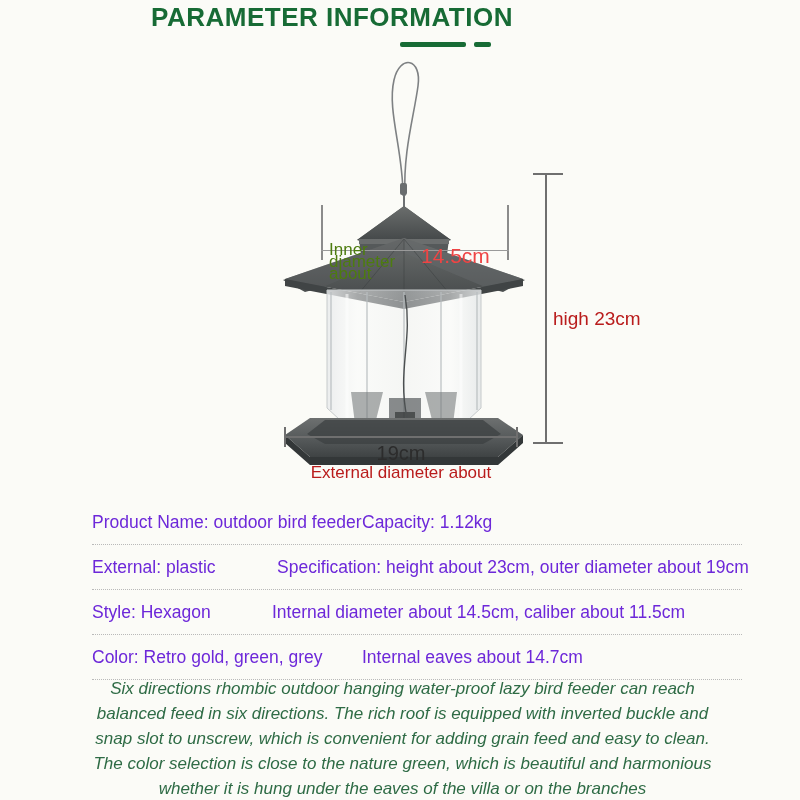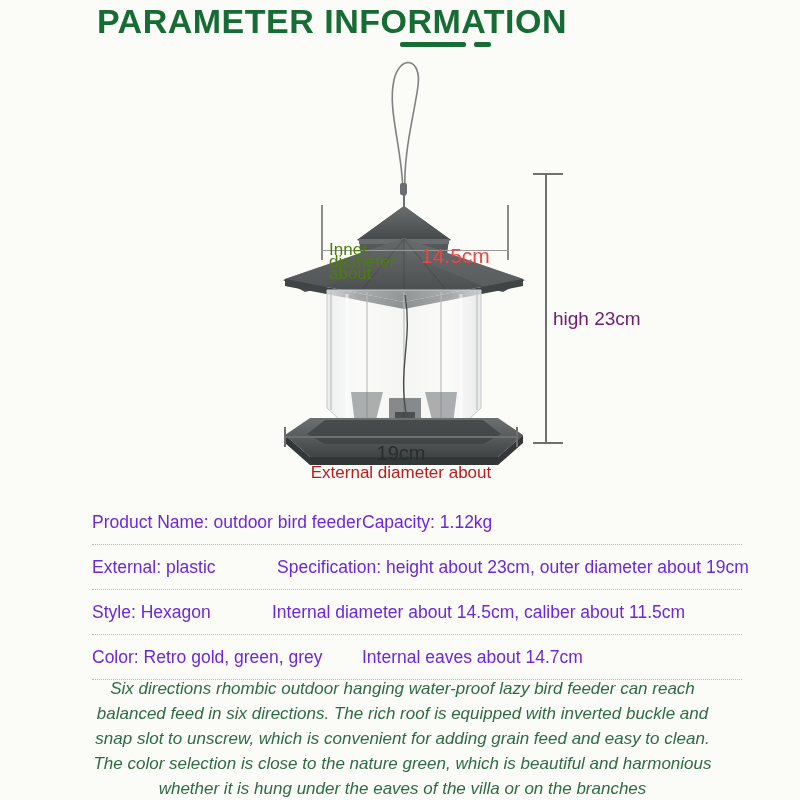--- a/index.html
+++ b/index.html
@@ -9,21 +9,21 @@
     font-family:"Liberation Sans", sans-serif;
     position:relative;
     overflow:hidden;
     color:#2b2b2b;
   }
 
   
   #page-title {
     position:absolute; left:0; top:2px; width:664px;
     text-align:center;
-    font-size:34px; font-weight:bold;
+    font-size:26px; font-weight:bold;
     letter-spacing:0.5px;
     color:#176b35;
   }
   #title-divider {
     position:absolute; left:400px; top:39px;
     width:120px; height:10px;
   }
   #title-divider .dash-long {
     position:absolute; left:0; top:3px; width:66px; height:5px;
     background:#176b35; border-radius:2px;
@@ -38,21 +38,21 @@
     position:absolute; left:255px; top:40px; width:300px; height:425px;
   }
   #product-image svg { display:block; }
 
   #height-dimension { position:absolute; left:530px; top:170px; width:130px; height:280px; }
   #height-dimension .vline { position:absolute; left:15px; top:4px; width:1.5px; height:270px; background:#6f6f6f; }
   #height-dimension .tick-top { position:absolute; left:3px; top:3px; width:30px; height:1.5px; background:#6f6f6f; }
   #height-dimension .tick-bot { position:absolute; left:3px; top:272px; width:30px; height:1.5px; background:#6f6f6f; }
   #height-dimension .label {
     position:absolute; left:23px; top:138px;
-    font-size:19px; color:#701a75; white-space:nowrap;
+    font-size:19px; color:#b91c1c; white-space:nowrap;
   }
 
   #width-dimension { position:absolute; left:280px; top:425px; width:250px; height:50px; }
   #width-dimension .hline { position:absolute; left:5px; top:11px; width:232px; height:1.5px; background:#6f6f6f; }
   #width-dimension .tick-l { position:absolute; left:4px; top:2px; width:1.5px; height:20px; background:#6f6f6f; }
   #width-dimension .tick-r { position:absolute; left:236px; top:2px; width:1.5px; height:20px; background:#6f6f6f; }
   #width-dimension .value {
     position:absolute; left:0; top:17px; width:242px; text-align:center;
     font-size:20px; color:#2c2c2c;
   }

